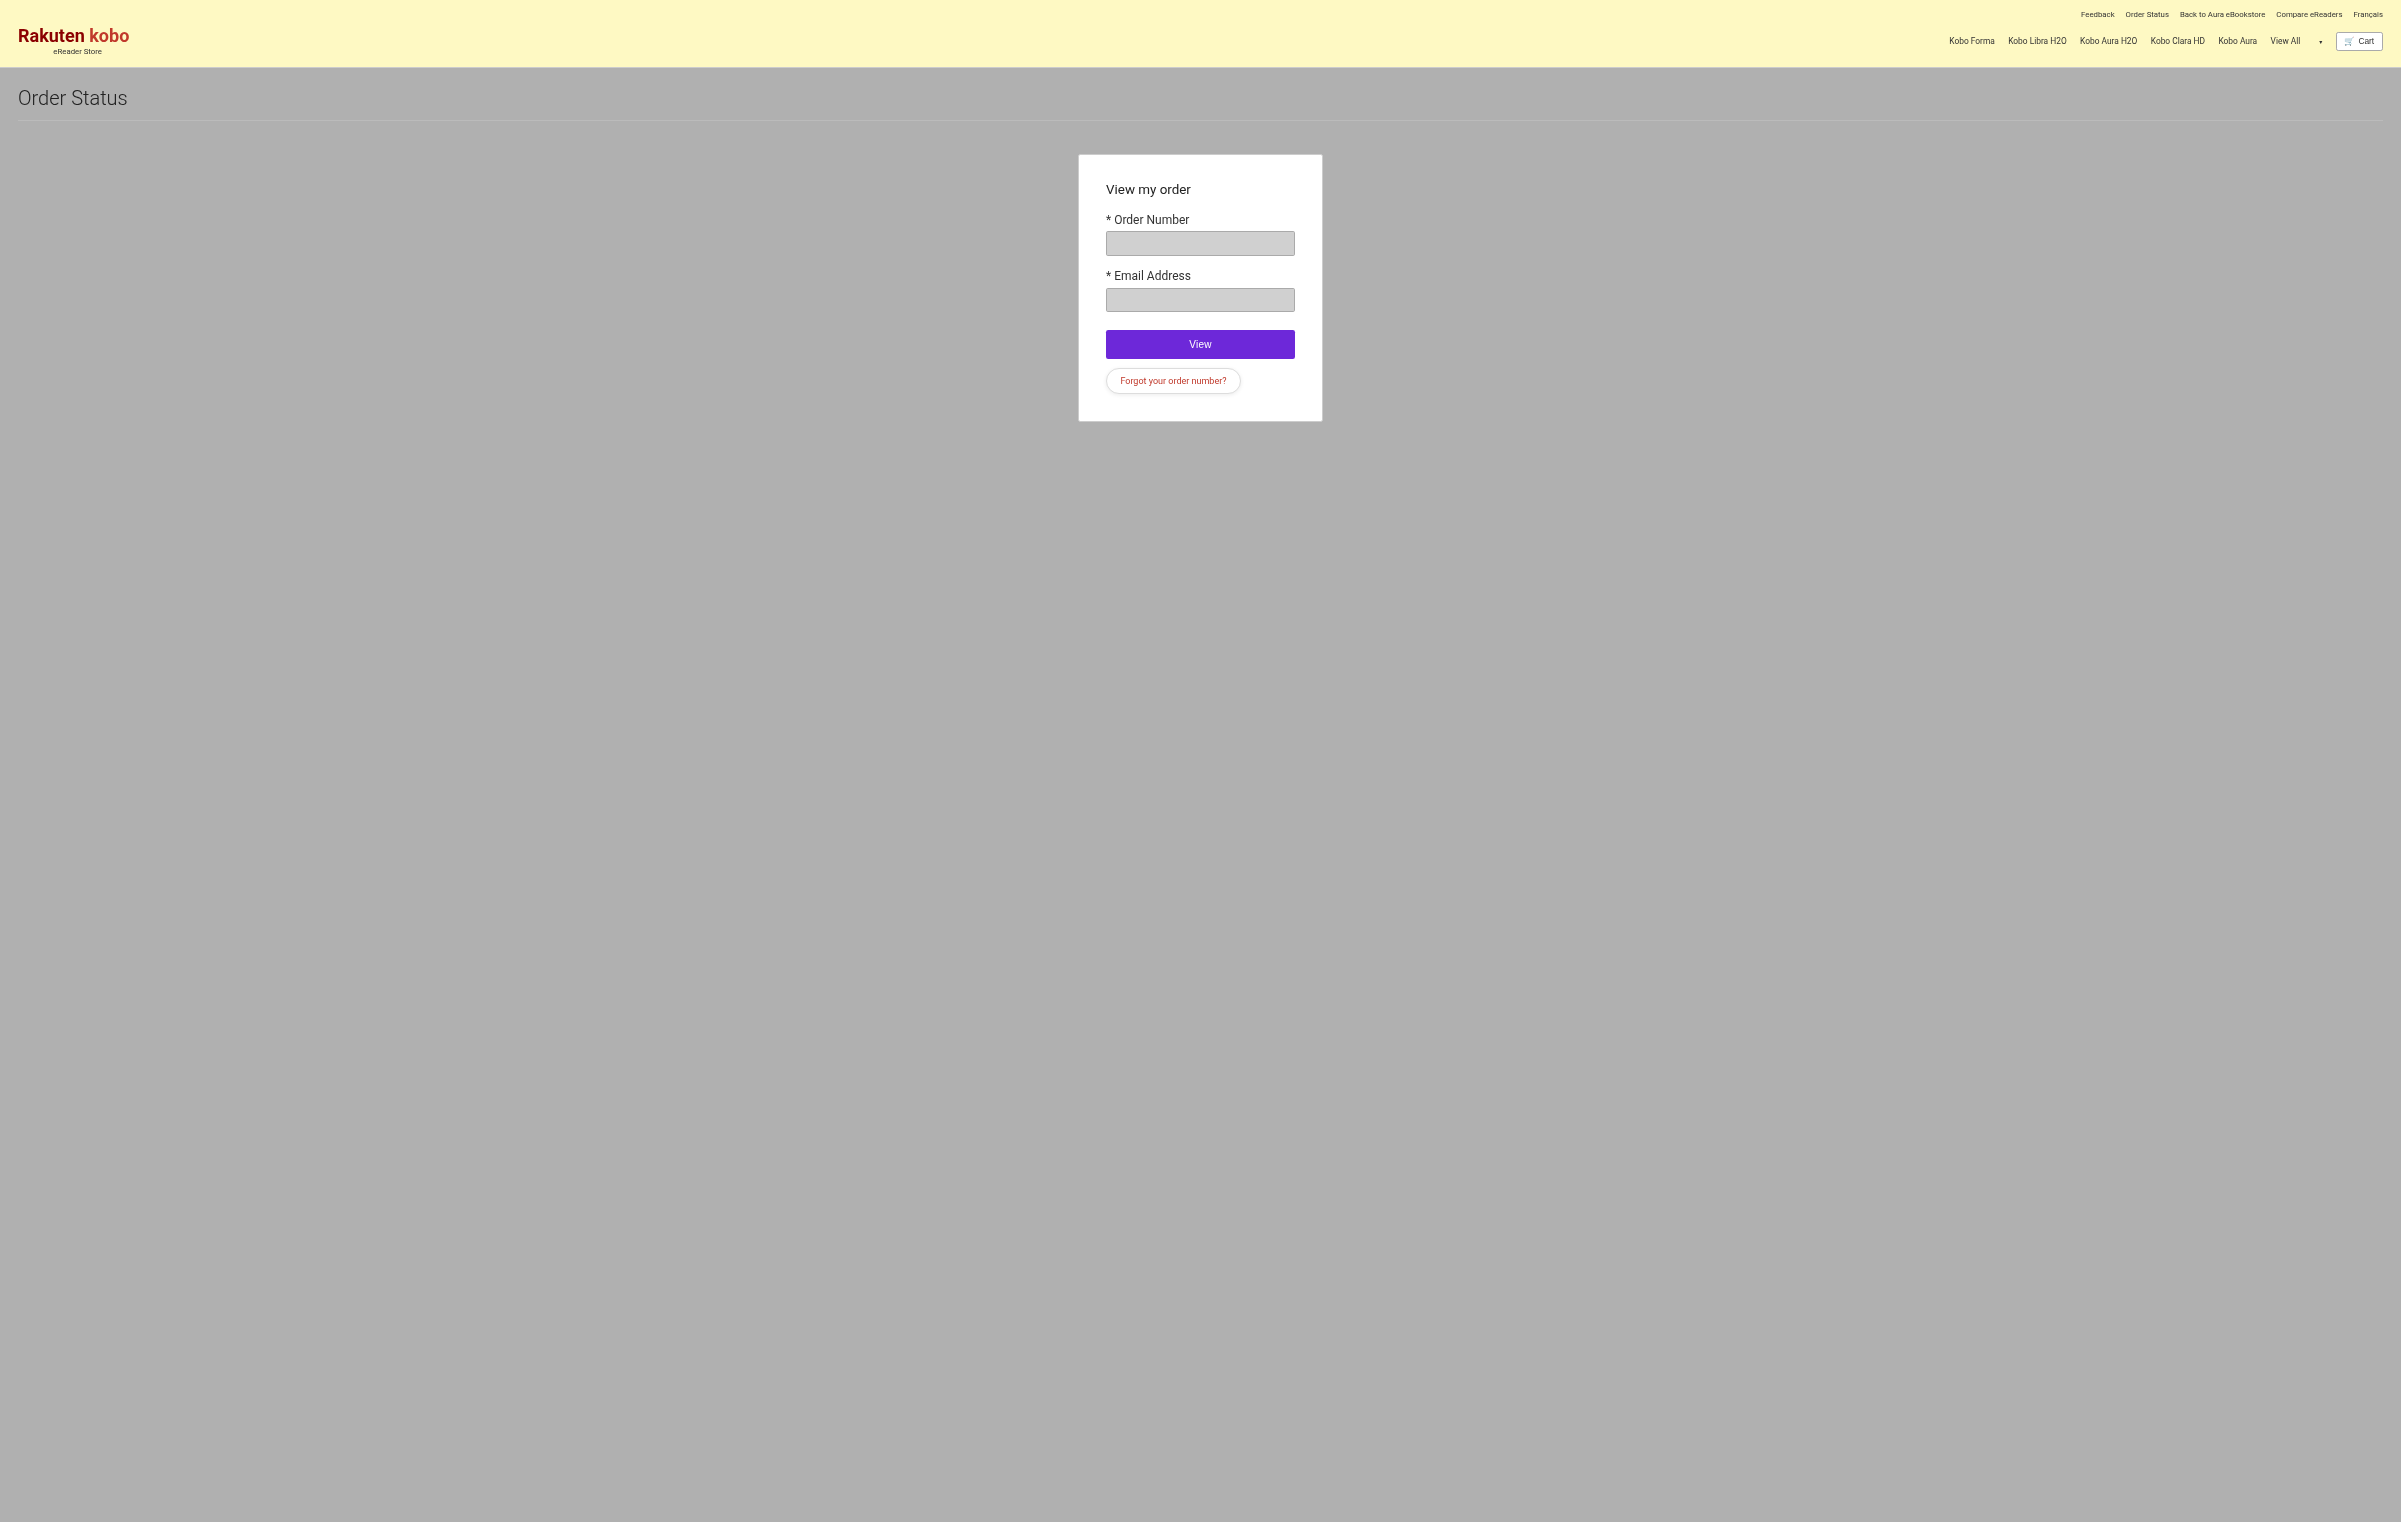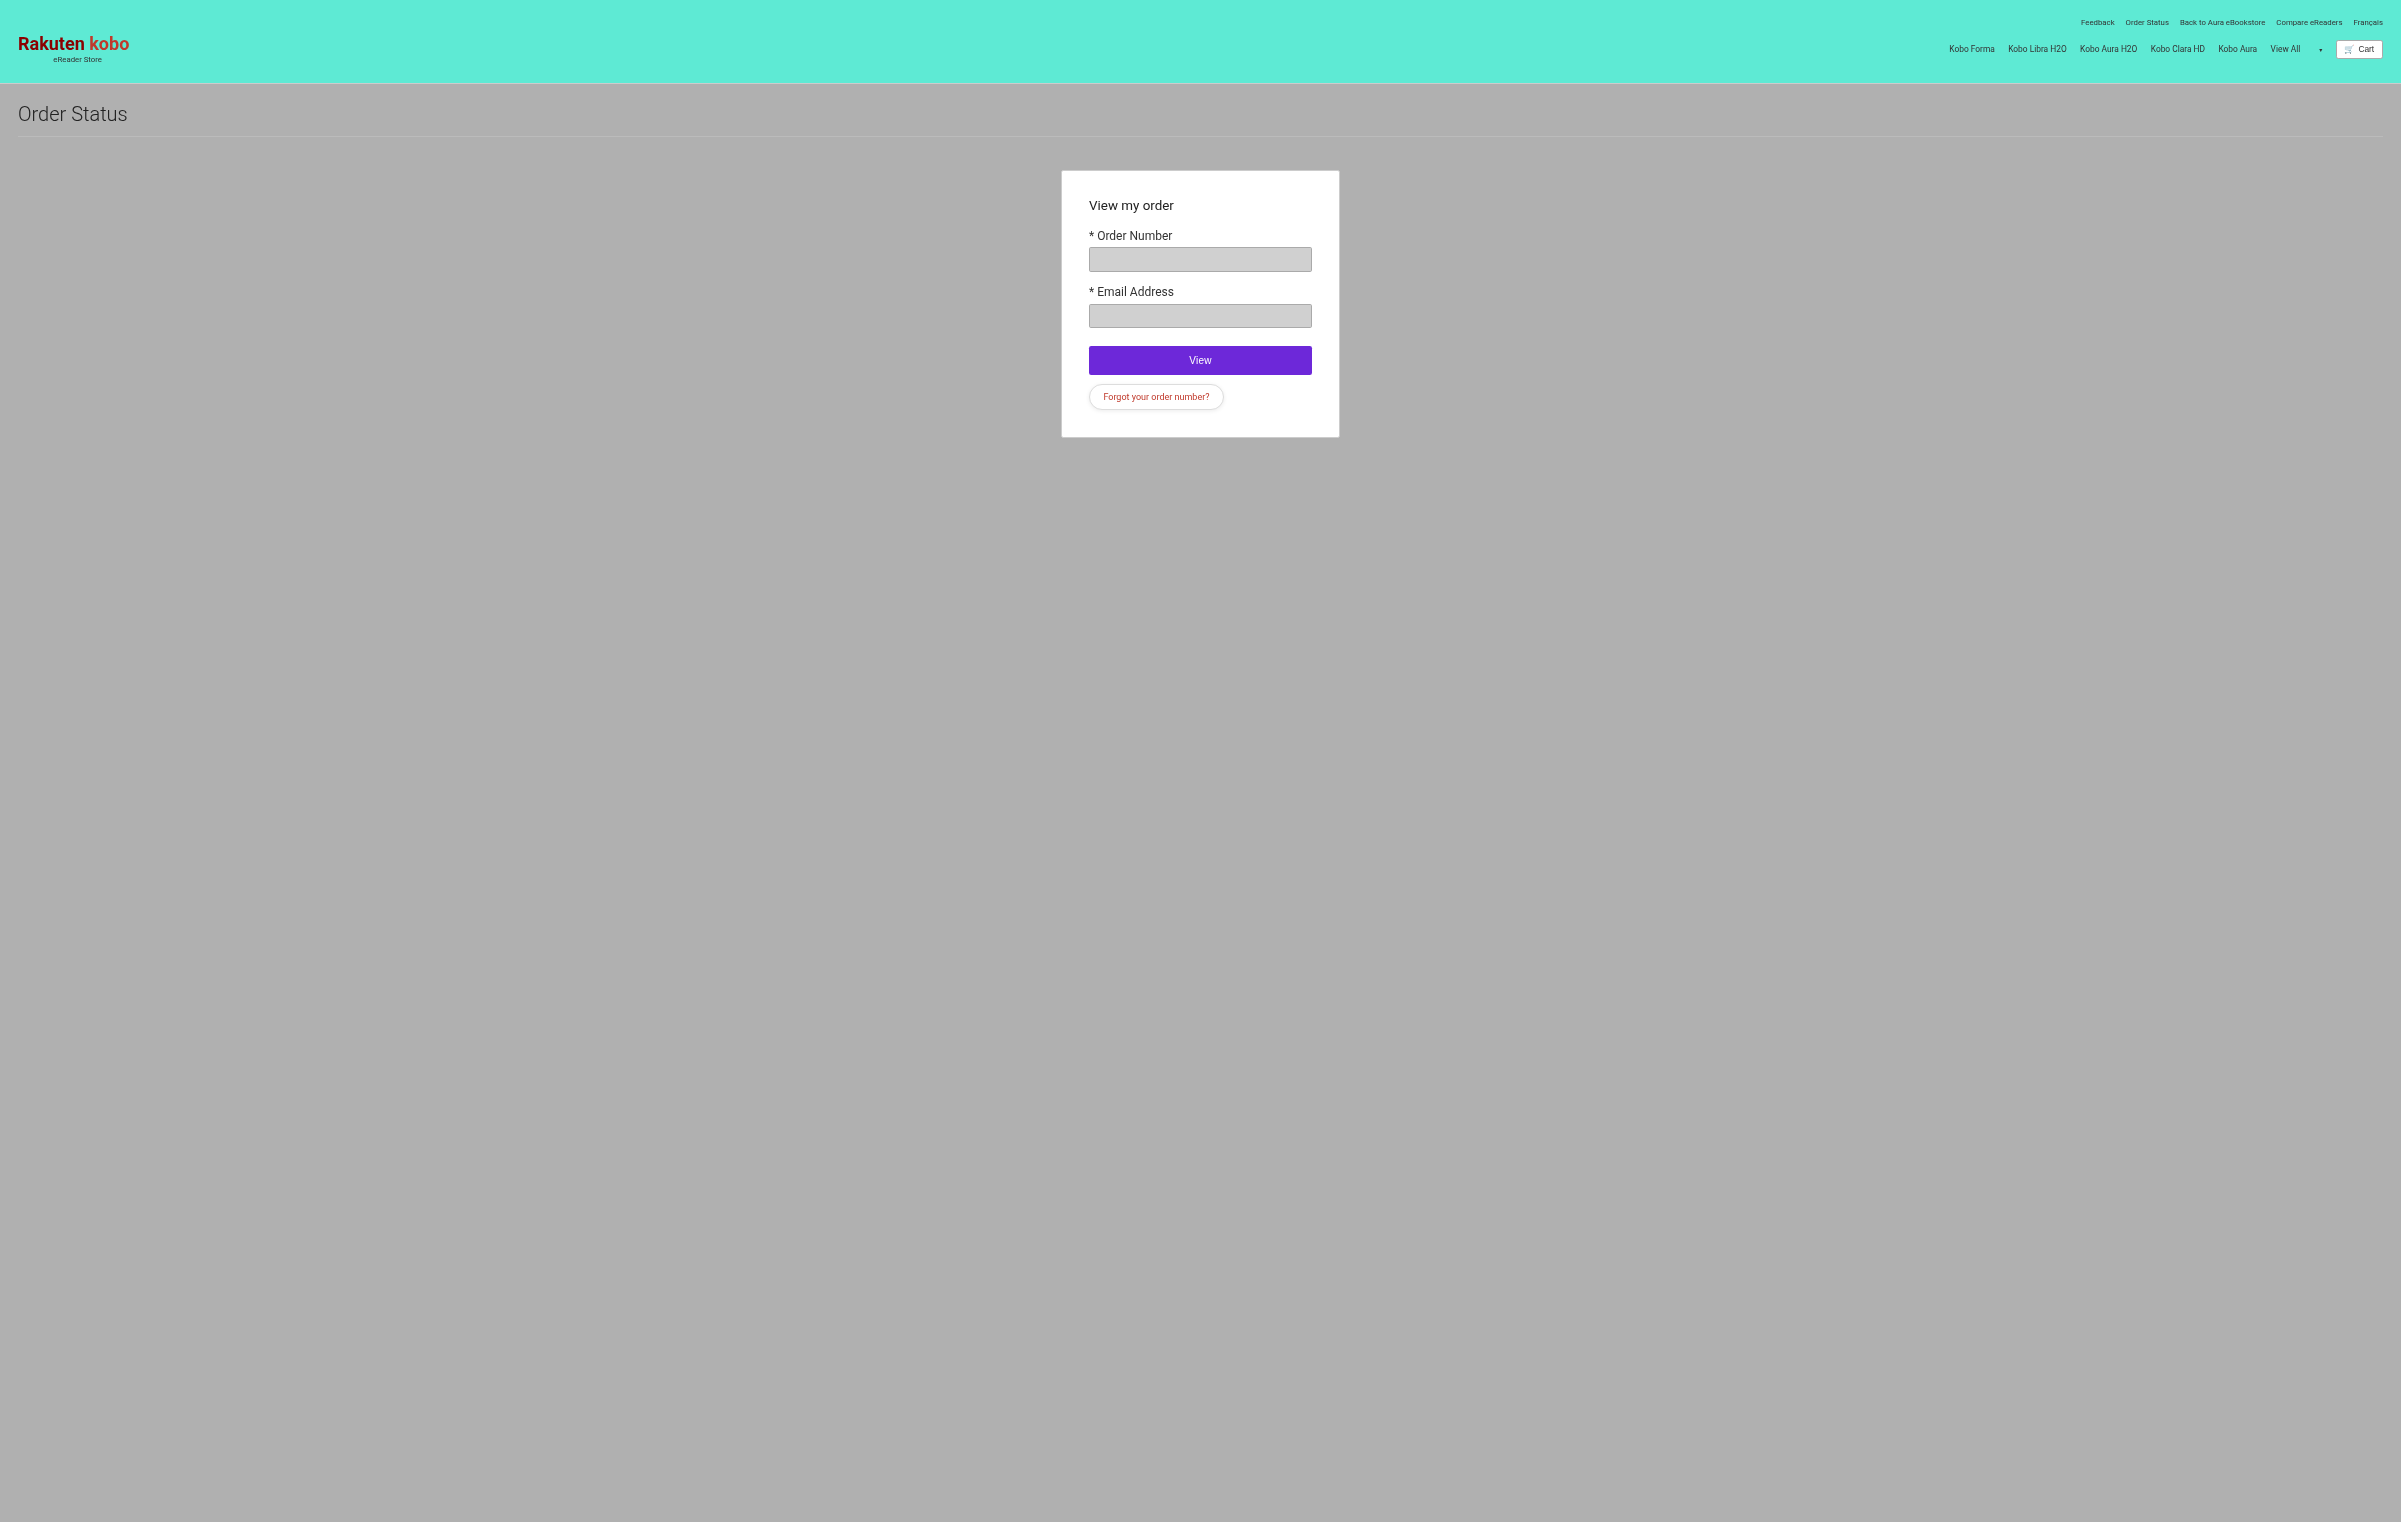--- a/index.html
+++ b/index.html
@@ -9,22 +9,22 @@
     }
 
     body {
       font-family: -apple-system, BlinkMacSystemFont, 'Segoe UI', Roboto, Helvetica, Arial, sans-serif;
       background-color: #b0b0b0;
       min-height: 100vh;
     }
 
     
     .header {
-      background-color: #5eead4;
-      padding: 12px 18px;
+      background-color: #fef9c3;
+      padding: 4px 18px;
     }
 
     .top-nav {
       display: flex;
       justify-content: flex-end;
       align-items: center;
       padding: 5.6px 0 3.4px 0;
       gap: 11px;
       border-bottom: none;
     }
@@ -144,21 +144,21 @@
       justify-content: center;
       align-items: flex-start;
       padding-top: 11px;
     }
 
     .form-card {
       background: white;
       border: 0.6px solid #ccc;
       border-radius: 2.2px;
       padding: 27px 27px 27px 27px;
-      width: 279px;
+      width: 245px;
       min-width: 235px;
     }
 
     .form-title {
       font-size: 13.4px;
       font-weight: 400;
       color: #222;
       margin-bottom: 15.6px;
     }
 

